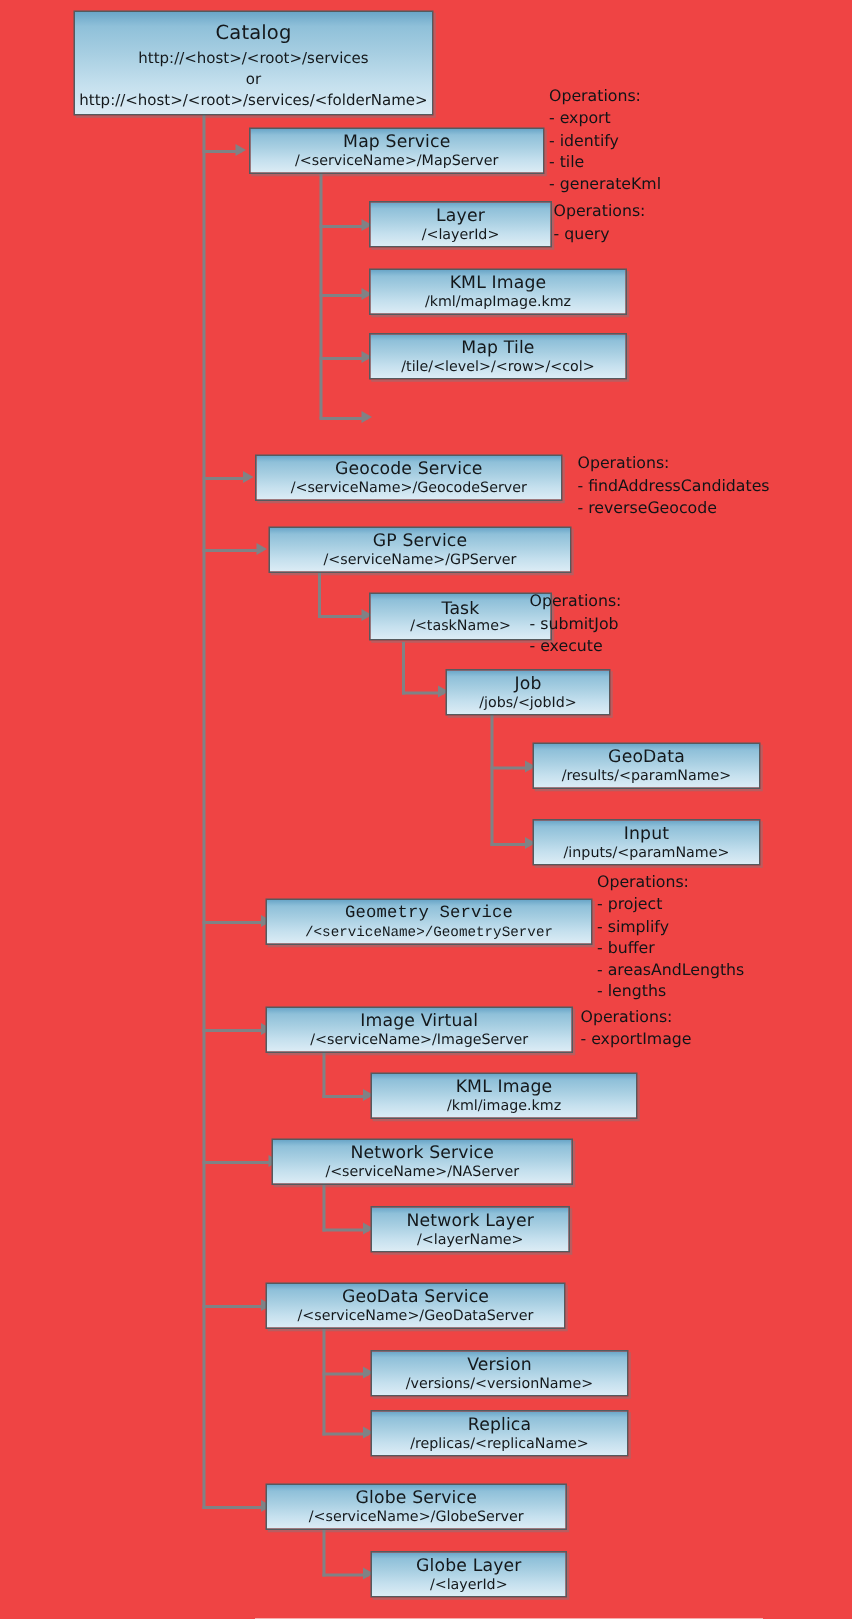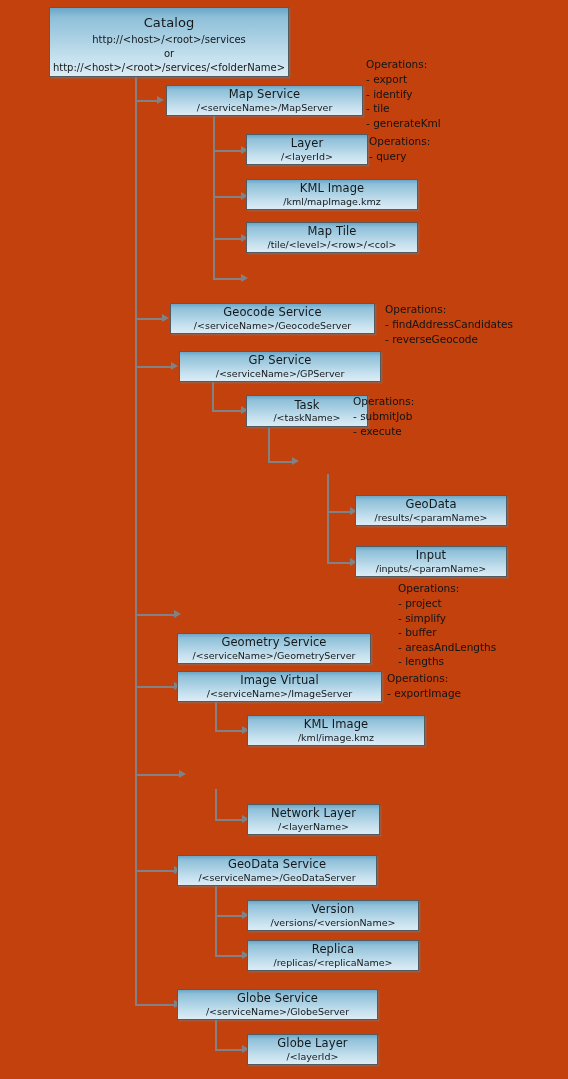--- a/index.html
+++ b/index.html
@@ -4,21 +4,21 @@
 <style>
   html, body {
     margin: 0;
     padding: 0;
     background: #ffffff;
   }
   #canvas {
     position: relative;
     width: 568px;
     height: 1079px;
-    background: #c2410c;
+    background: #ef4444;
     font-family: "DejaVu Sans", "Liberation Sans", sans-serif;
     overflow: hidden;
   }
 
   
   .node {
     position: absolute;
     box-sizing: border-box;
     border: 1px solid #555a5e;
     background: linear-gradient(to bottom, #6aa6c8 0%, #8fc0d9 14%, #a8cfe2 42%, #c5e0ee 72%, #dcecf5 100%);
@@ -187,46 +187,54 @@
   <div class="node" style="left:179px; top:351px; width:202px; height:31px;">
     <div class="title">GP Service</div>
     <div class="sub">/&lt;serviceName&gt;/GPServer</div>
   </div>
 
   <div class="node" style="left:246px; top:395px; width:122px; height:32px;">
     <div class="title">Task</div>
     <div class="sub">/&lt;taskName&gt;</div>
   </div>
 
+  <div class="node" style="left:297px; top:446px; width:110px; height:31px;">
+    <div class="title">Job</div>
+    <div class="sub">/jobs/&lt;jobId&gt;</div>
+  </div>
 
   <div class="node" style="left:355px; top:495px; width:152px; height:31px;">
     <div class="title">GeoData</div>
     <div class="sub">/results/&lt;paramName&gt;</div>
   </div>
 
   <div class="node" style="left:355px; top:546px; width:152px; height:31px;">
     <div class="title">Input</div>
     <div class="sub">/inputs/&lt;paramName&gt;</div>
   </div>
 
-  <div class="node" style="left:177px; top:633px; width:194px; height:31px;">
+  <div class="node" style="left:177px; top:599px; width:218px; height:31px;font-family:Liberation Mono, monospace;">
     <div class="title">Geometry Service</div>
     <div class="sub">/&lt;serviceName&gt;/GeometryServer</div>
   </div>
 
   <div class="node" style="left:177px; top:671px; width:205px; height:31px;">
     <div class="title">Image Virtual</div>
     <div class="sub">/&lt;serviceName&gt;/ImageServer</div>
   </div>
 
   <div class="node" style="left:247px; top:715px; width:178px; height:31px;">
     <div class="title">KML Image</div>
     <div class="sub">/kml/image.kmz</div>
   </div>
 
+  <div class="node" style="left:181px; top:759px; width:201px; height:31px;">
+    <div class="title">Network Service</div>
+    <div class="sub">/&lt;serviceName&gt;/NAServer</div>
+  </div>
 
   <div class="node" style="left:247px; top:804px; width:133px; height:31px;">
     <div class="title">Network Layer</div>
     <div class="sub">/&lt;layerName&gt;</div>
   </div>
 
   <div class="node" style="left:177px; top:855px; width:200px; height:31px;">
     <div class="title">GeoData Service</div>
     <div class="sub">/&lt;serviceName&gt;/GeoDataServer</div>
   </div>

